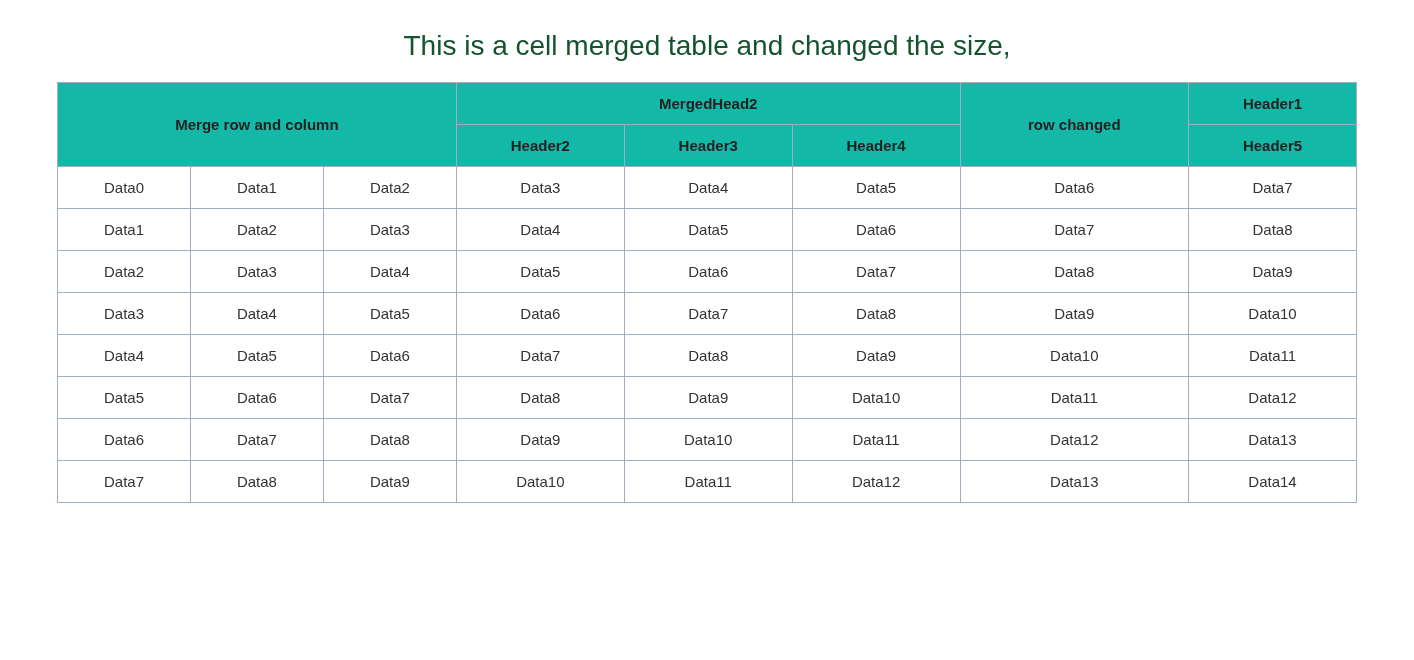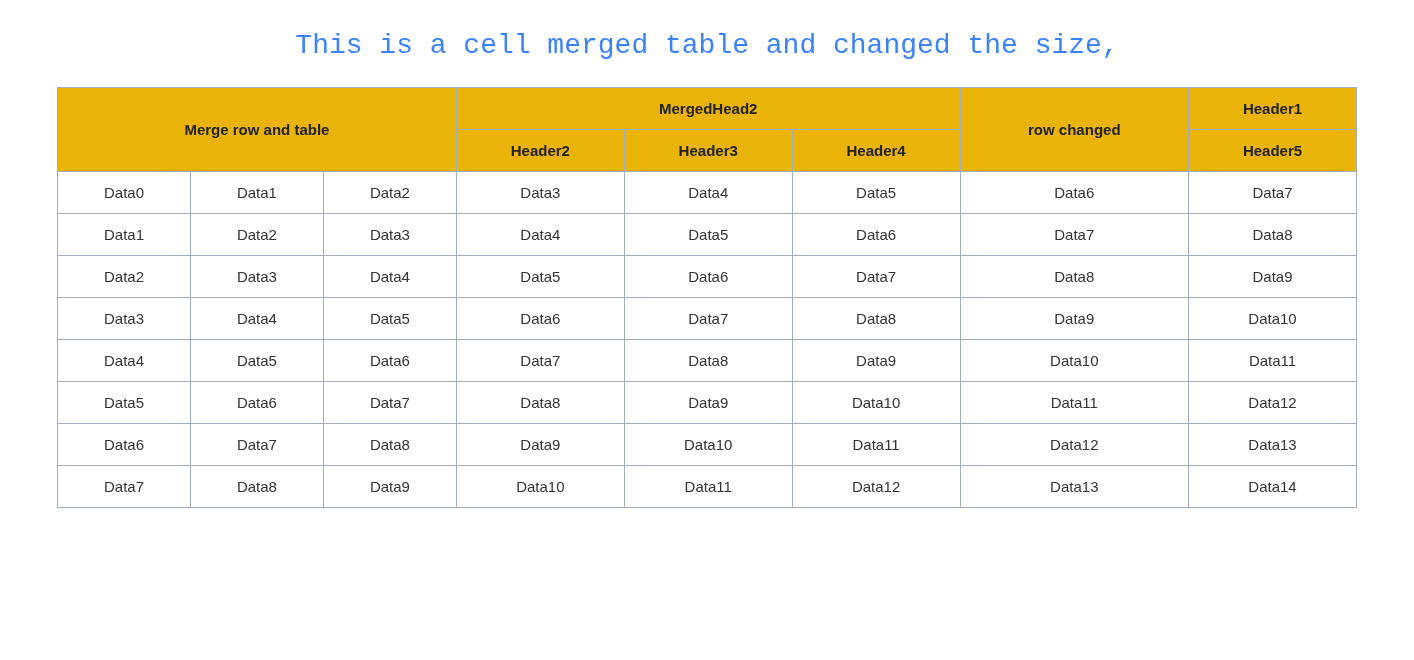--- a/index.html
+++ b/index.html
@@ -9,57 +9,56 @@
       display: flex;
       flex-direction: column;
       align-items: center;
       padding: 30px 20px;
       min-height: 660px;
       width: 1414px;
     }
     h1 {
       font-size: 28px;
       font-weight: normal;
-      margin-bottom: 26px;
-      color: #3b82f6;
-      font-family: Liberation Mono, monospace;
+      margin-bottom: 20px;
+      color: #14532d;
     }
     table {
       border-collapse: collapse;
       width: 1300px;
     }
     th, td {
       border: 1px solid #a0aec0;
       padding: 12px 16px;
       text-align: center;
       font-size: 15px;
     }
     thead tr th {
-      background-color: #eab308;
+      background-color: #14b8a6;
       font-weight: 600;
       color: #222;
     }
     tbody tr td {
       background-color: #fff;
       color: #333;
       font-weight: normal;
     }
     tbody tr:nth-child(even) td {
       background-color: #fff;
     }
   </style>
 </head>
 <body>
 
 <h1>This is a cell merged table and changed the size,</h1>
 
 <table>
   <thead>
     <tr>
-      <th colspan="3" rowspan="2">Merge row and table</th>
+      <th colspan="3" rowspan="2">Merge row and column</th>
       <th colspan="3">MergedHead2</th>
       <th rowspan="2">row changed</th>
       <th>Header1</th>
     </tr>
     <tr>
       <th>Header2</th>
       <th>Header3</th>
       <th>Header4</th>
       <th>Header5</th>
     </tr>

